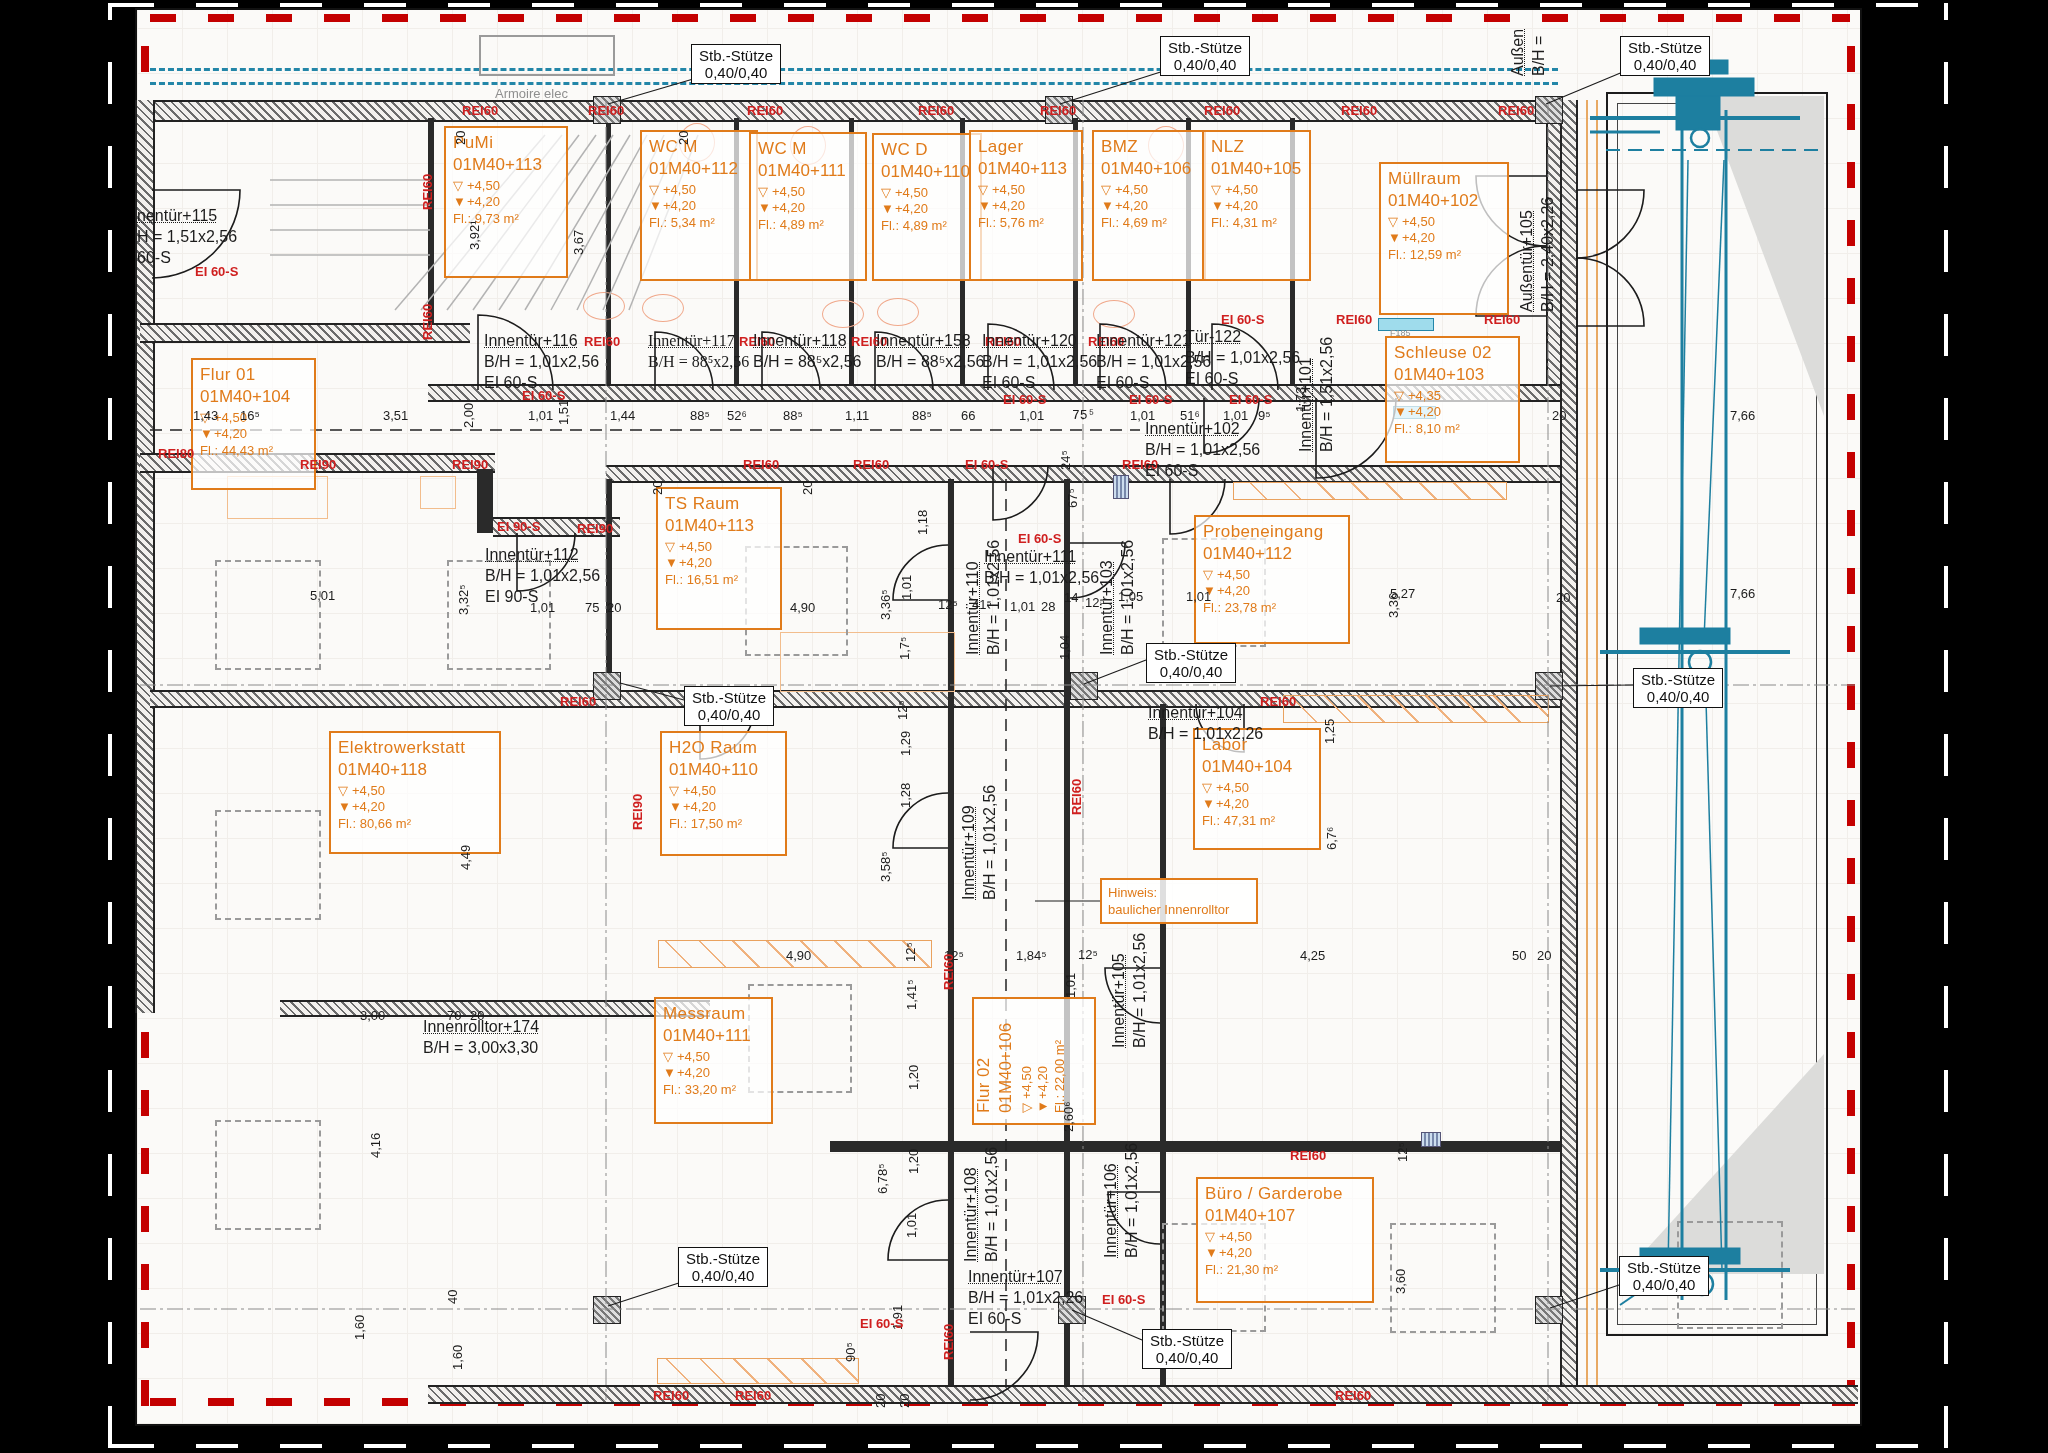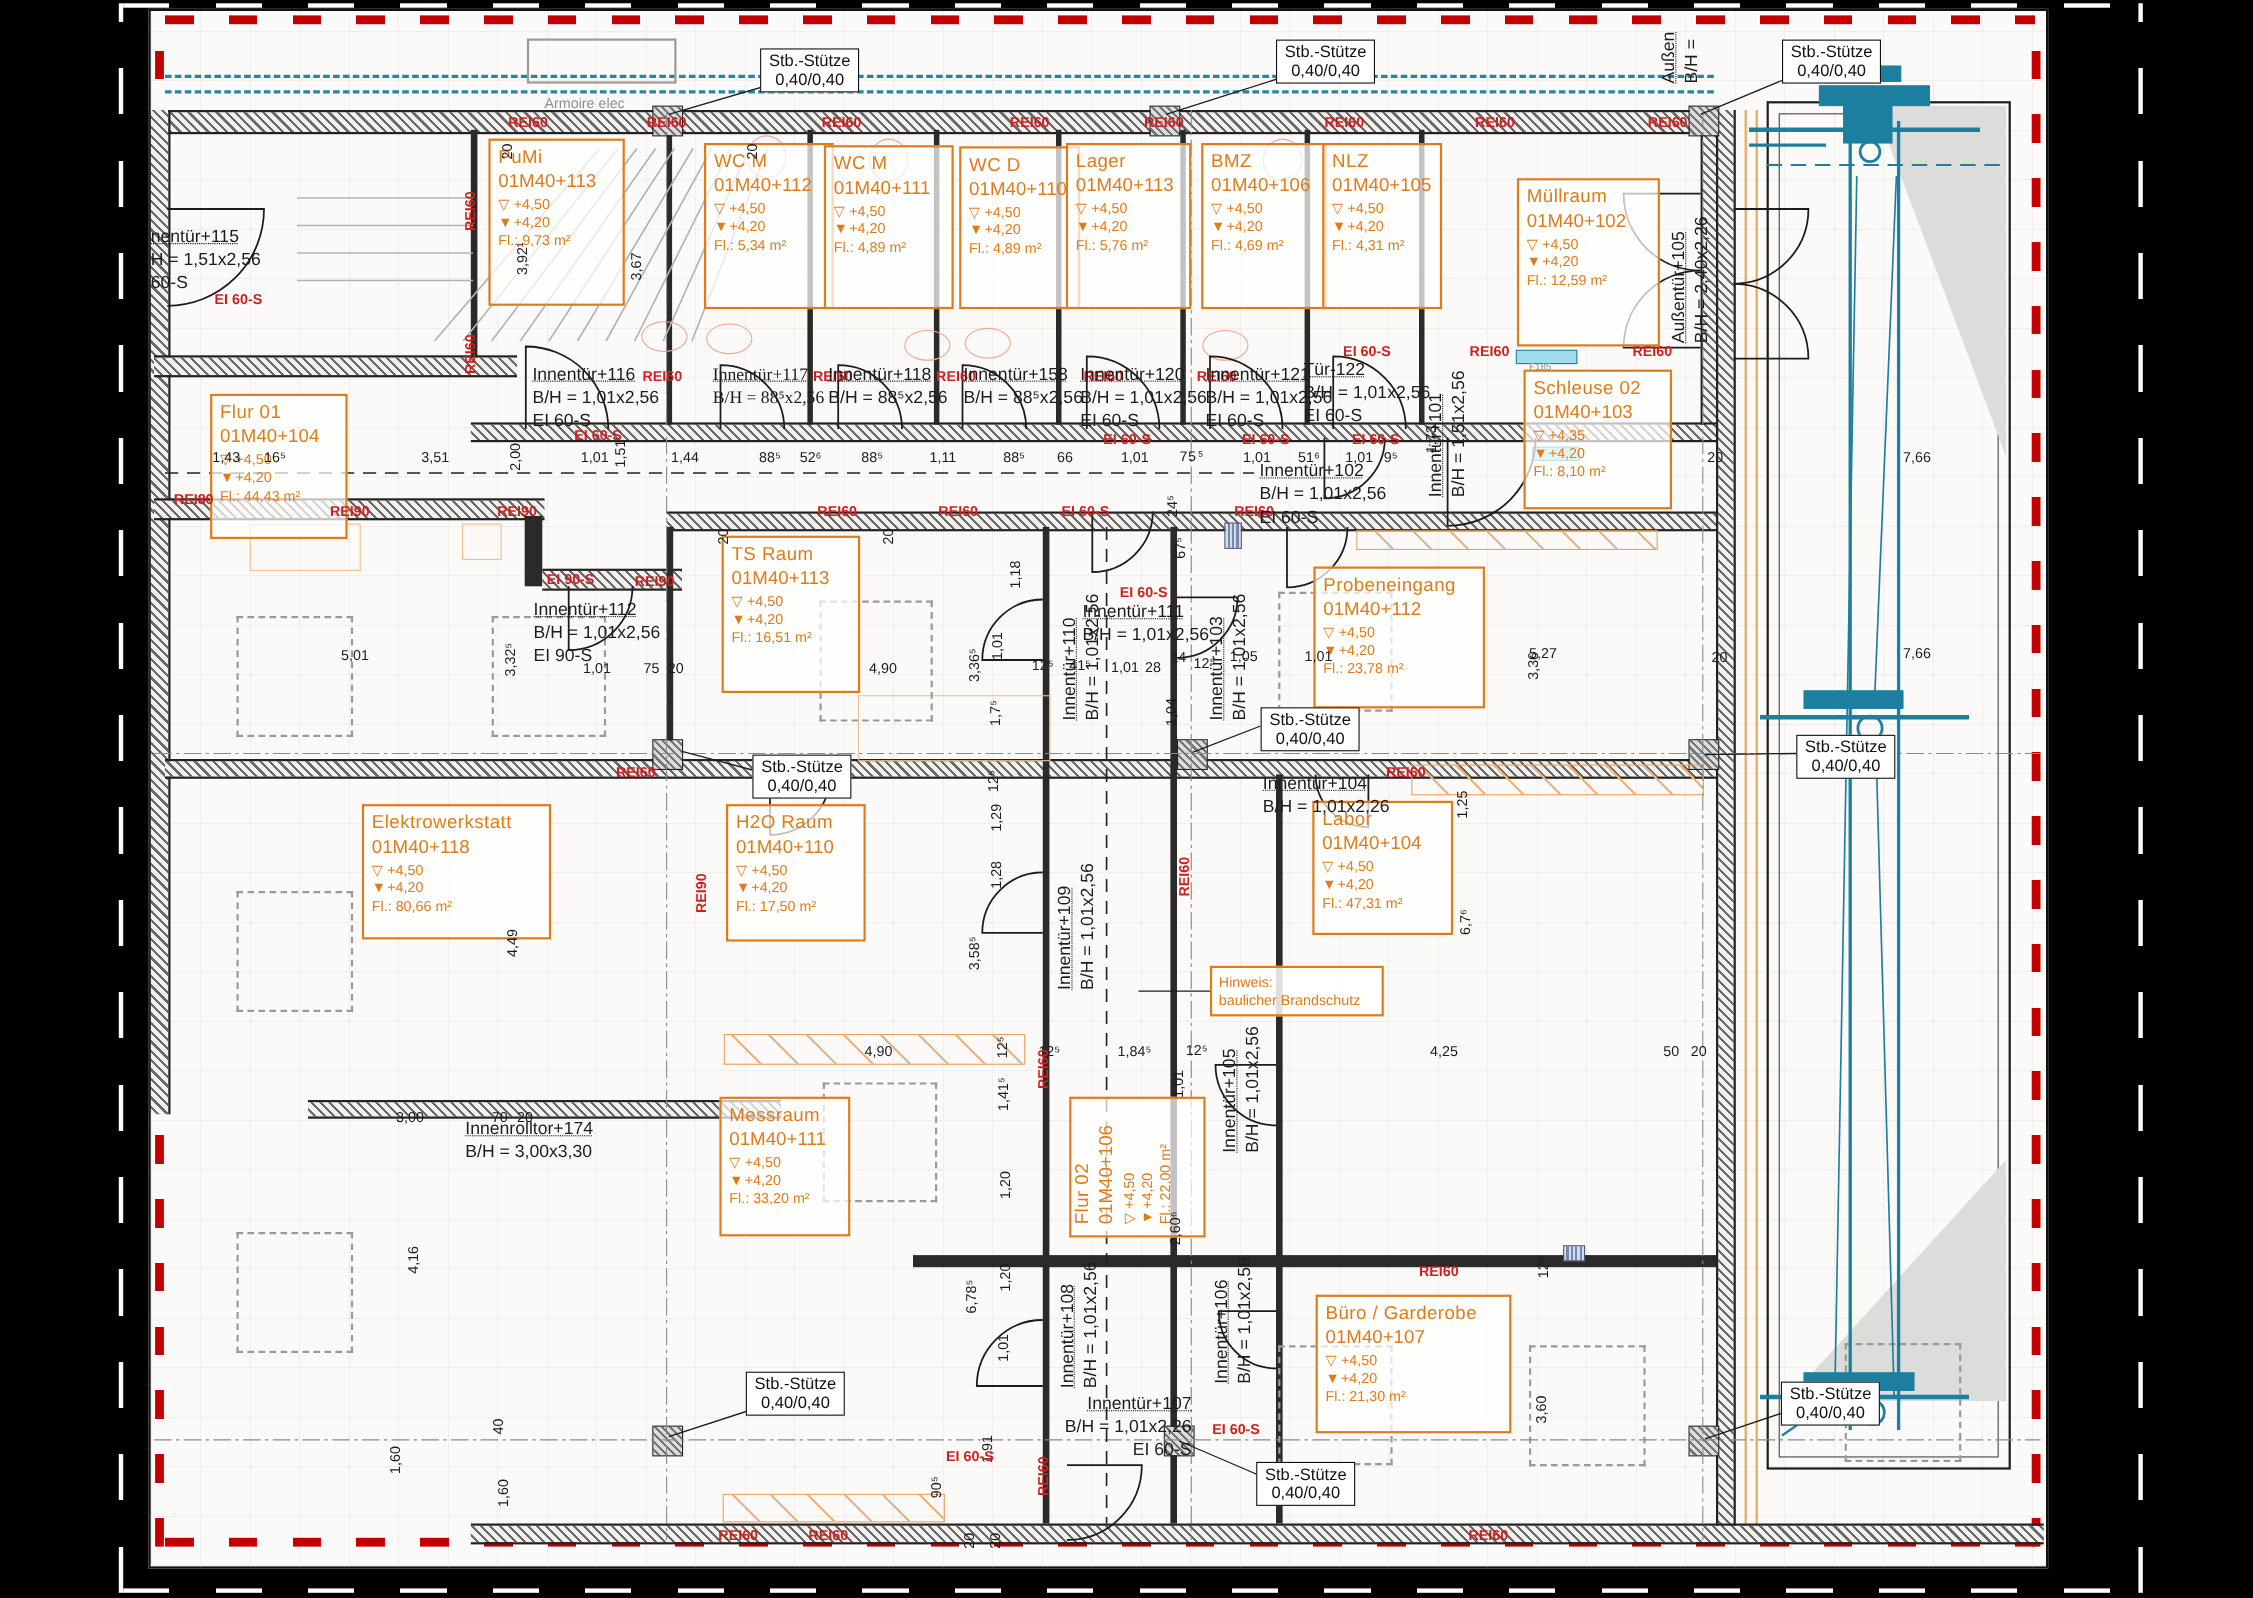--- a/index.html
+++ b/index.html
@@ -81,21 +81,21 @@
 
   <div style="position:absolute;left:1586px;top:100px;width:2px;height:1290px;background:#e8a963"></div>
   <div style="position:absolute;left:1596px;top:100px;width:2px;height:1290px;background:#e8a963"></div>
 
   <div style="position:absolute;left:479px;top:35px;width:132px;height:37px;border:2px solid #9a9a9a"></div>
   <div class="gray" style="left:495px;top:86px;font-size:13px">Armoire elec</div>
   <div class="gray" style="left:1390px;top:328px;font-size:9px">F185</div>
 
   <div class="note" style="left:1100px;top:878px;width:142px">
     <div>Hinweis:</div>
-    <div>baulicher Brandschutz</div>
+    <div>baulicher Innenrolltor</div>
   </div>
 
   <svg id="overlay" width="2048" height="1453">
 
     <g stroke="#8a8a8a" stroke-width="1" stroke-dasharray="16 4 3 4">
       <line x1="606" y1="100" x2="606" y2="1400"></line>
         <line x1="1083" y1="100" x2="1083" y2="1400"></line>
       <line x1="1548" y1="100" x2="1548" y2="1400"></line>
       <line x1="140" y1="685" x2="1855" y2="685"></line>
         <line x1="140" y1="1309" x2="1855" y2="1309"></line>
@@ -495,21 +495,21 @@
       <div>B/H = 1,01x2,56</div>
     </div>
     <div class="doorlbl vtx" style="left: 1108px; top: 1048px;">
       <div>Innentür+105</div>
       <div>B/H = 1,01x2,56</div>
     </div>
     <div class="doorlbl vtx" style="left: 960px; top: 1262px;">
       <div>Innentür+108</div>
       <div>B/H = 1,01x2,56</div>
     </div>
-    <div class="doorlbl" style="left: 968px; top: 1266px; text-align: right;">
+    <div class="doorlbl" style="left: 968px; top: 1266px;">
       <div>Innentür+107</div>
       <div>B/H =   1,01x2,26</div>
       <div>EI 60-S</div>
     </div>
     <div class="doorlbl vtx" style="left: 1100px; top: 1258px;">
       <div>Innentür+106</div>
       <div>B/H = 1,01x2,56</div>
     </div>
     <div class="doorlbl vtx" style="left: 1516px; top: 312px;">
       <div>Außentür+105</div>

